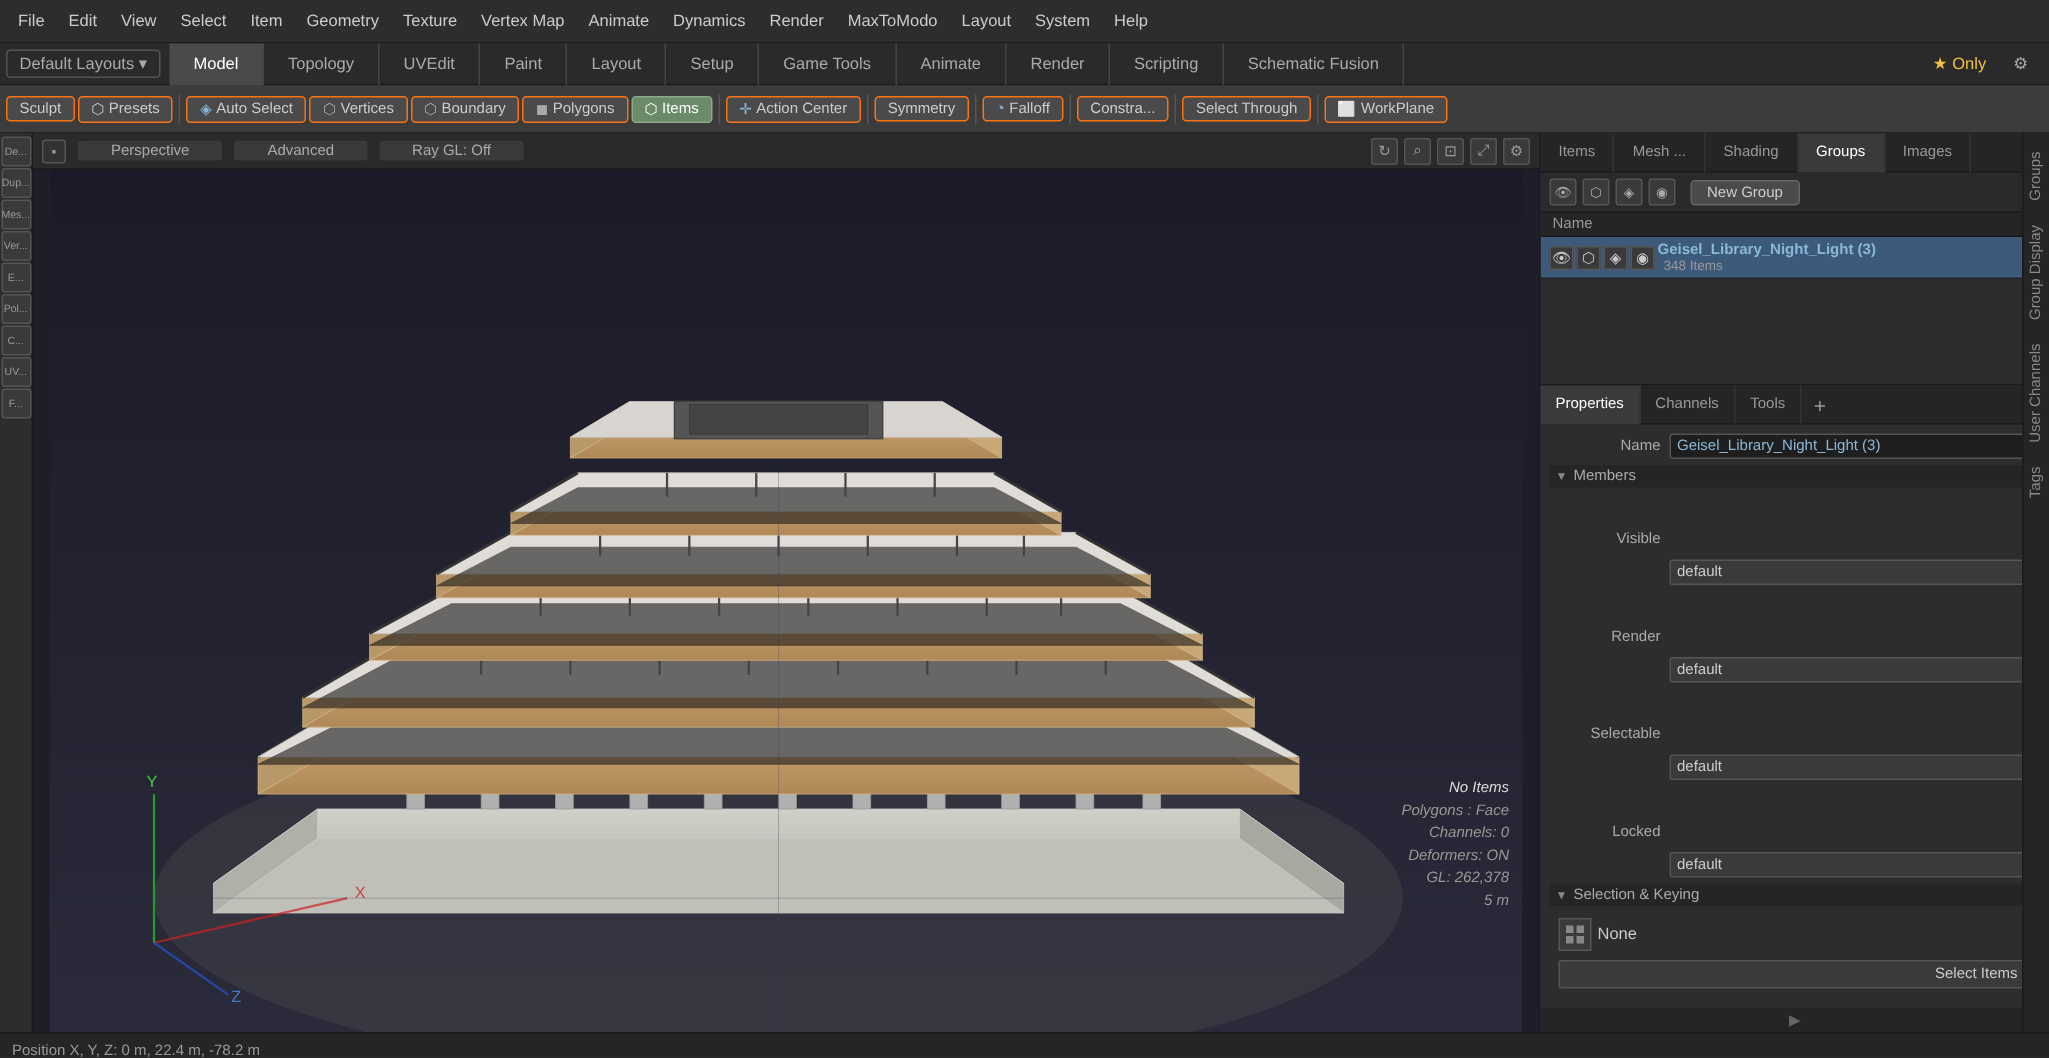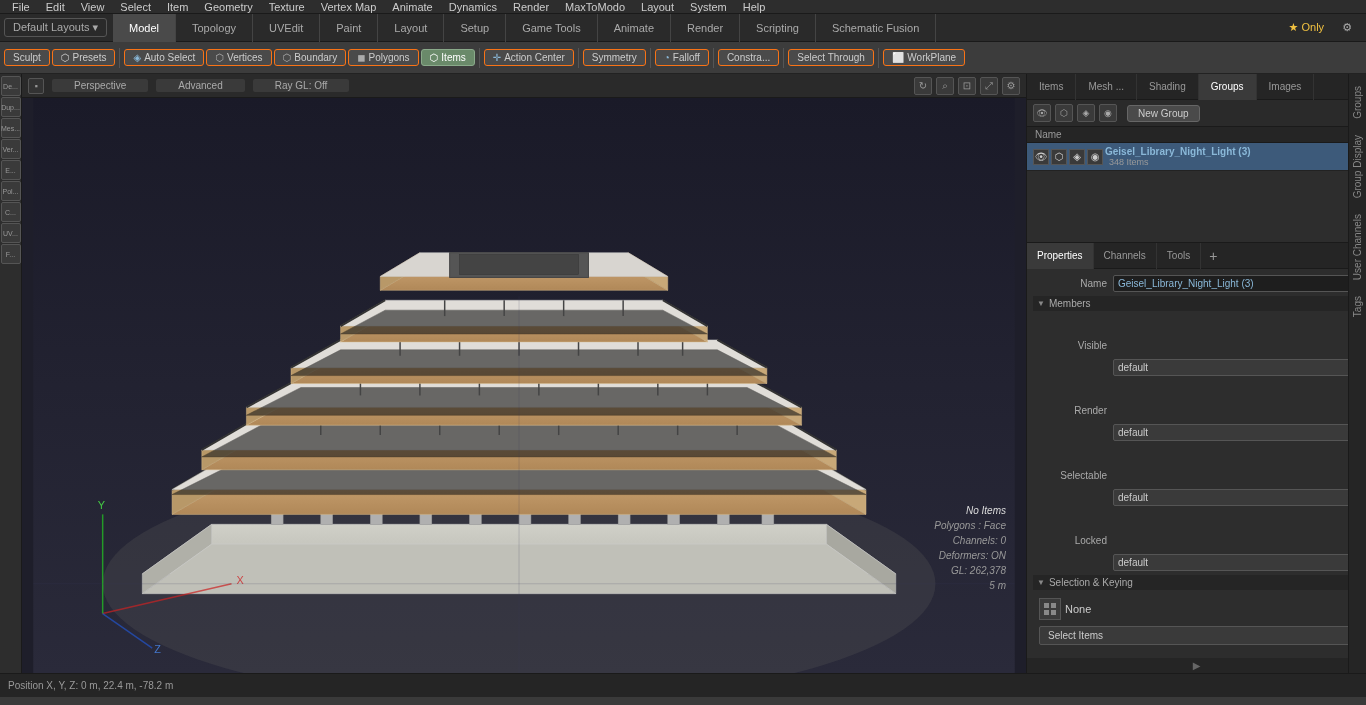--- a/index.html
+++ b/index.html
@@ -1,20 +1,20 @@
 <!DOCTYPE html>
 <html><head>
   <meta charset="utf-8">
   <style>
     * { box-sizing: border-box; margin: 0; padding: 0; }
     body { background: #3a3a3a; font-family: 'Segoe UI', Arial, sans-serif; font-size: 11px; color: #ccc; overflow: hidden; width: 1366px; height: 705px; }
 
     
     #menu-bar {
-      height: 14px;
+      height: 29px;
       background: #2d2d2d;
       display: flex;
       align-items: center;
       padding: 0 4px;
       border-bottom: 1px solid #1a1a1a;
     }
     .menu-item {
       padding: 2px 8px;
       color: #ccc;
       cursor: pointer;
@@ -335,21 +335,21 @@
       display: inline;
     }
     .sel-btn {
       display: block;
       width: 100%;
       padding: 3px 8px;
       background: #3a3a3a;
       border: 1px solid #555;
       color: #ccc;
       font-size: 10px;
-      text-align: left;
+      text-align: right;
       cursor: pointer;
       margin-bottom: 3px;
       border-radius: 2px;
     }
     .sel-btn.disabled { color: #666; cursor: default; }
 
     
     #right-side-tabs {
       position: absolute;
       right: 0;

